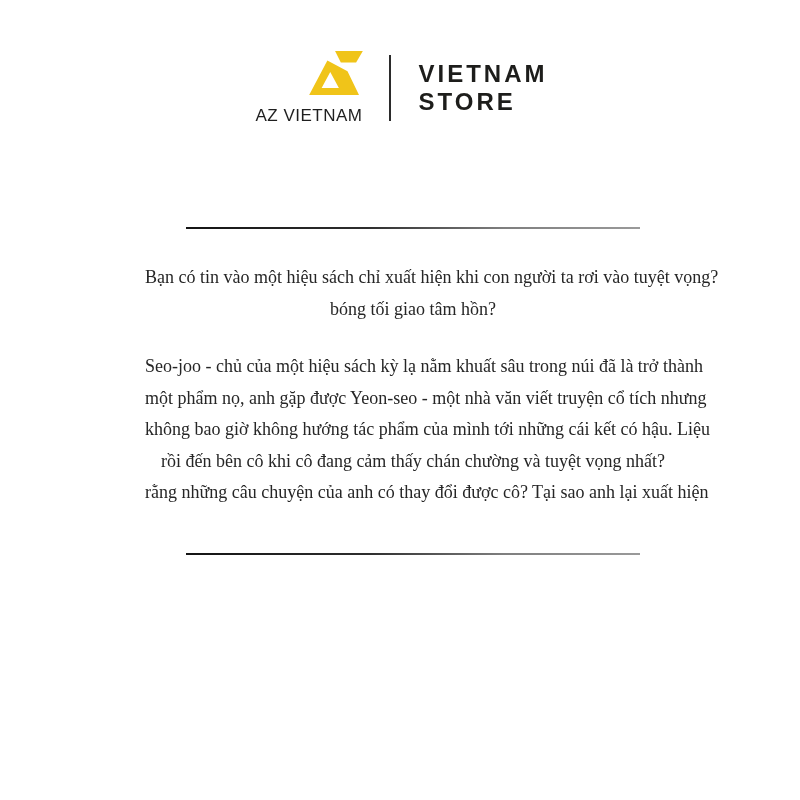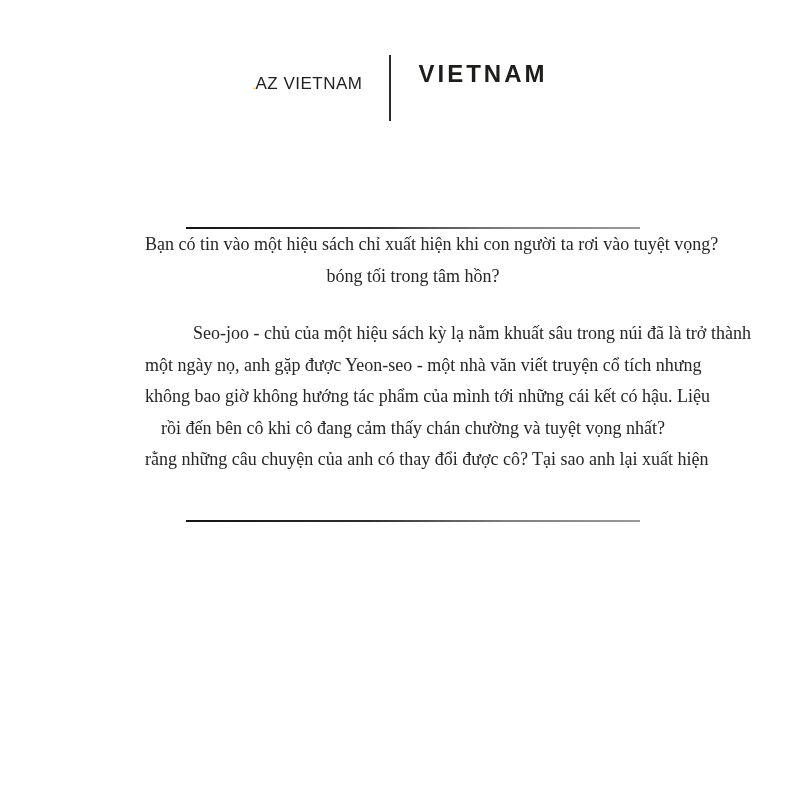--- a/index.html
+++ b/index.html
@@ -16,22 +16,22 @@
   
   .brand {
     display: flex;
     align-items: center;
     justify-content: center;
     margin-top: 48px;
     height: 80px;
   }
   .brand-left {
     display: flex;
-    flex-direction: row;
-    align-items: flex-start;
+    flex-direction: column;
+    align-items: flex-end;
     width: 110px;
   }
   .brand-mark { width: 54px; height: 46px; display: block; }
   .brand-wordmark {
     margin-top: 9px;
     font-size: 17px;
     font-weight: 500;
     letter-spacing: 0.5px;
     color: #1f1f1f;
     white-space: nowrap;
@@ -70,53 +70,54 @@
   }
   .rule-top { margin-top: 99px; }
   .rule-bottom { margin-top: 44px; }
   .paragraph {
     font-family: "Liberation Serif", "DejaVu Serif", serif;
     font-size: 18px;
     line-height: 31.5px;
     color: #262626;
     text-align: center;
   }
-  .paragraph-1 { }
+  .paragraph-1 { margin-top: 33px; }
   .paragraph-2 { margin-top: 26px; }
   .line { white-space: nowrap; }
 </style>
 </head>
 <body>
 
 <header class="brand">
   <div class="brand-left">
     <svg class="brand-mark" viewBox="0 0 56 48" aria-hidden="true">
 
       <path d="M27,0 L56,0 L49,12 L33,12 Z" fill="#F0C419"></path>
 
       <path d="M19,10 L40,21 L52,46 L0,46 Z M22,22 L31,38.5 L13,38.5 Z" fill="#F0C419" fill-rule="evenodd"></path>
     </svg>
     <div class="brand-wordmark">AZ VIETNAM</div>
   </div>
   <div class="brand-divider"></div>
   <div class="brand-store">
     <div>VIETNAM</div>
+    <div>STORE</div>
   </div>
 </header>
 
 <main class="content">
   <div class="rule rule-top"></div>
 
   <p class="paragraph paragraph-1">
       <span class="line" style="display: block;">Bạn có tin vào một hiệu sách chỉ xuất hiện khi con người ta rơi vào tuyệt vọng?</span>
-      <span class="line" style="display: block;">bóng tối trong tâm hồn?</span>
+      <span class="line" style="display: block;">bóng tối giao tâm hồn?</span>
     </p>
 
   <p class="paragraph paragraph-2">
-      <span class="line" style="display: block; margin-left: 48px;">Seo-joo - chủ của một hiệu sách kỳ lạ nằm khuất sâu trong núi đã là trở thành</span>
-      <span class="line" style="display: block;">một ngày nọ, anh gặp được Yeon-seo - một nhà văn viết truyện cổ tích nhưng</span>
+      <span class="line" style="display: block;">Seo-joo - chủ của một hiệu sách kỳ lạ nằm khuất sâu trong núi đã là trở thành</span>
+      <span class="line" style="display: block;">một phẩm nọ, anh gặp được Yeon-seo - một nhà văn viết truyện cổ tích nhưng</span>
       <span class="line" style="display: block;">không bao giờ không hướng tác phẩm của mình tới những cái kết có hậu. Liệu</span>
       <span class="line" style="display: block;">rồi đến bên cô khi cô đang cảm thấy chán chường và tuyệt vọng nhất?</span>
       <span class="line" style="display: block;">rằng những câu chuyện của anh có thay đổi được cô? Tại sao anh lại xuất hiện</span>
     </p>
 
   <div class="rule rule-bottom"></div>
 </main>
 
 </body></html>

